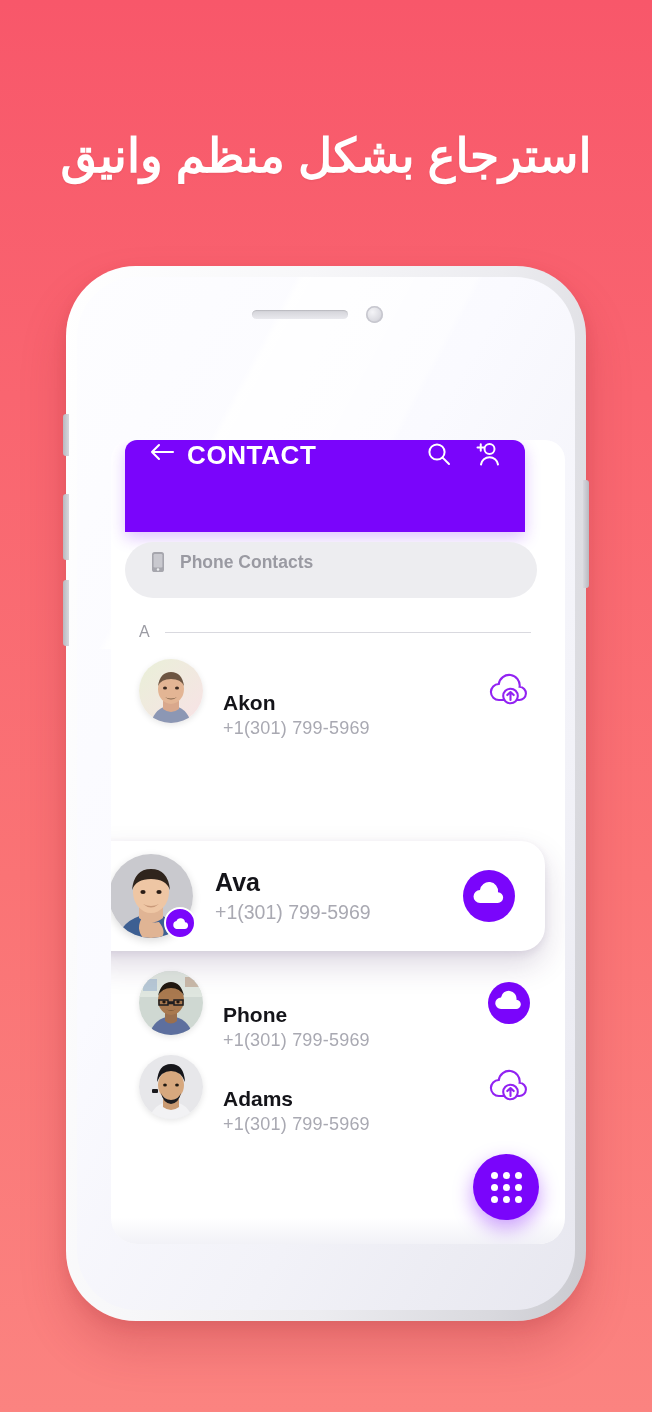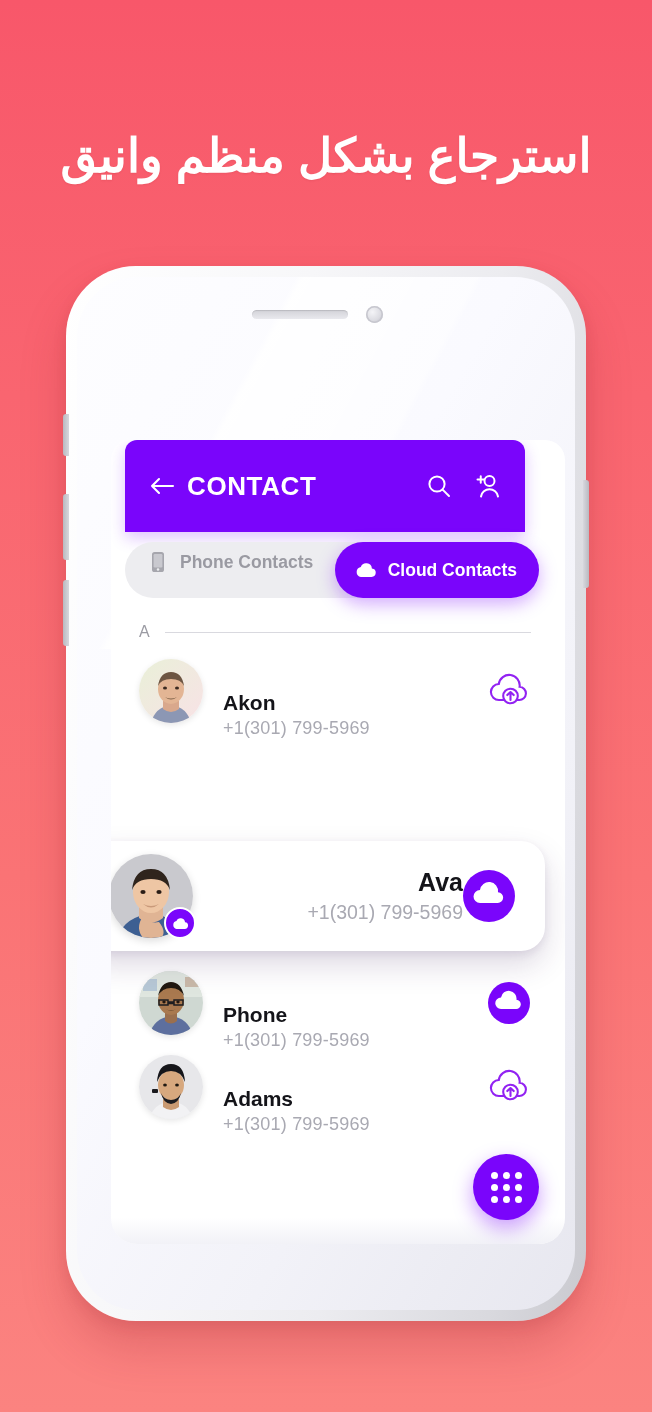--- a/index.html
+++ b/index.html
@@ -64,21 +64,21 @@
     width:454px; height:804px;
     border-radius:20px 20px 26px 26px;
     background:#ffffff;
     overflow:hidden;
   }
 
   
   .appbar {
     position:absolute; left:14px; top:0; width:400px; height:92px;
     background:#7a05fb; border-radius:12px 12px 0 0;
-    display:flex; align-items:center; padding:0 24px;
+    display:flex; padding:0 24px;
     box-shadow:0 6px 16px rgba(122,5,251,.24);
   }
   .back-arrow { width:26px; height:24px; flex:none; }
   .appbar-title {
     color:#fff; font-size:26px; font-weight:bold; letter-spacing:.6px;
     margin-left:12px; flex:1;
   }
   .appbar-icon { width:28px; height:28px; flex:none; margin-left:20px; }
 
   
@@ -131,21 +131,21 @@
     overflow:visible;
   }
   .ava-avatar .clip { width:84px; height:84px; border-radius:50%; overflow:hidden;
     box-shadow:0 3px 9px rgba(0,0,0,.14); }
   .ava-avatar .clip svg { display:block; width:100%; height:100%; }
   .ava-badge {
     position:absolute; right:-3px; bottom:-1px; width:32px; height:32px;
     border-radius:50%; background:#7a05fb; border:2.5px solid #fff;
     display:flex; align-items:center; justify-content:center;
   }
-  .ava-text { flex:1; margin-left:22px;text-align:right; }
+  .ava-text { flex:1; margin-left:22px; }
   .ava-name { font-size:25px; font-weight:bold; color:#141419; line-height:1.3; }
   .ava-phone { font-size:19.5px; color:#a9a9b2; line-height:1.45; }
   .ava-cloud { width:52px; height:52px; flex:none; }
 
   
   .fab {
     position:absolute; right:26px; bottom:24px; width:66px; height:66px;
     border-radius:50%; background:#7a05fb; z-index:6;
     display:flex; align-items:center; justify-content:center;
     box-shadow:0 8px 20px rgba(122,5,251,.40);
@@ -194,26 +194,20 @@
       </div>
 
       <div class="tabs">
         <div class="tab tab-phone">
           <svg class="tab-ico" viewBox="0 0 22 24">
             <rect x="5" y="2" width="12" height="20" rx="2.6" fill="#a6a6ad"></rect>
             <rect x="6.6" y="4" width="8.8" height="13.4" rx="1.2" fill="#c9c9cf"></rect>
             <circle cx="11" cy="19.6" r="1.25" fill="#eceef0"></circle>
           </svg>
           <span>Phone Contacts</span>
-        </div>
-        <div class="tab tab-cloud">
-          <svg class="tab-ico" viewBox="0 0 24 18">
-            <path d="M6.4 16.6 h11.6 a4.7 4.7 0 0 0 .45-9.37 A6.3 6.3 0 0 0 6.3 5.6 A5.6 5.6 0 0 0 6.4 16.6 Z" fill="#fff"></path>
-          </svg>
-          <span>Cloud Contacts</span>
         </div>
       </div>
 
       <div class="list">
 
         <div class="sec">
           <span class="sec-letter">A</span>
           <span class="sec-line"></span>
         </div>
 

